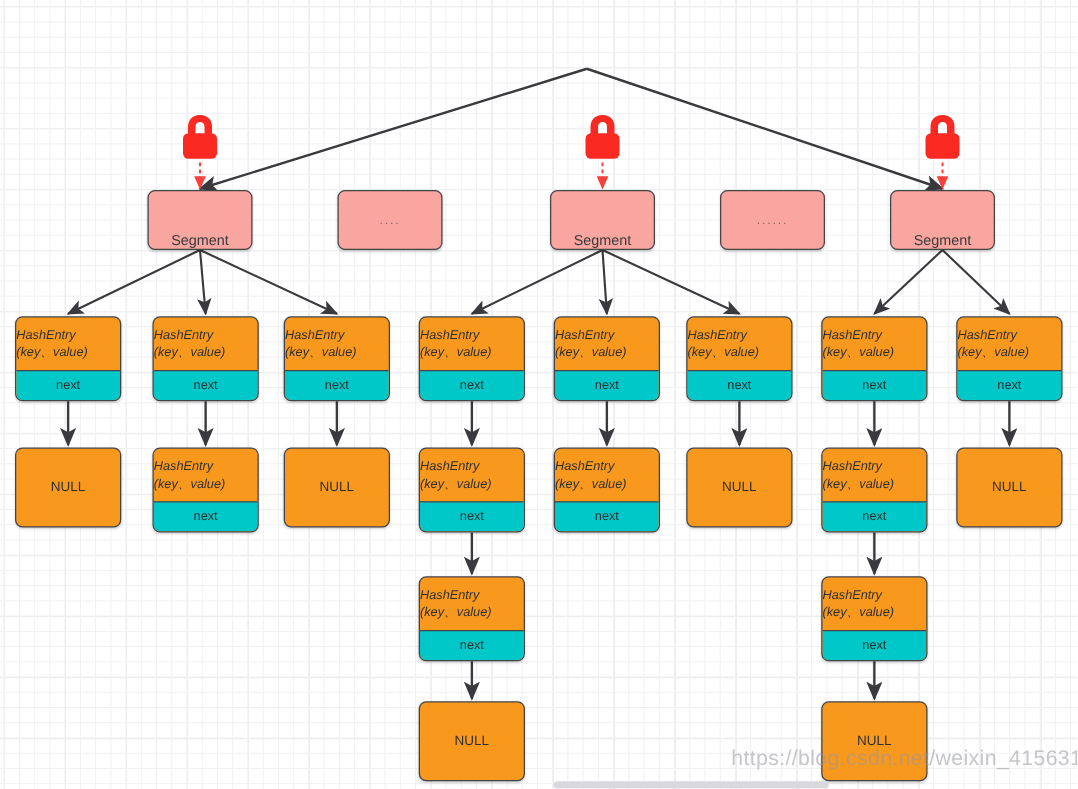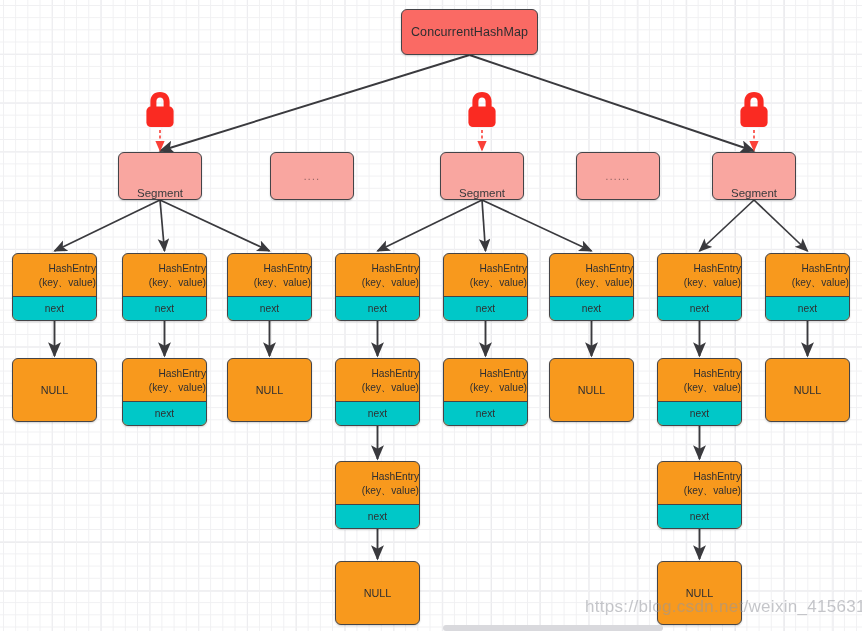--- a/index.html
+++ b/index.html
@@ -60,26 +60,27 @@
     justify-content: center;
     color: #8a5d5d;
     font-size: 10px;
     letter-spacing: 1.4px;
   }
   .entry { background: #f8991d; }
   .entry .entry-top {
     flex: 1 1 auto;
     display: flex;
     flex-direction: column;
-    align-items: flex-end;
+    align-items: flex-start;
     justify-content: center;
     color: #2f2f31;
     font-size: 10.2px;
     line-height: 13.5px;
     padding: 2px 0 1px;
+    font-style: italic;
   }
   .entry .entry-next {
     flex: 0 0 23px;
     background: #00c8c8;
     border-top: 1.6px solid #444448;
     display: flex;
     align-items: center;
     justify-content: center;
     color: #2f2f31;
     font-size: 10.2px;
@@ -159,23 +160,20 @@
         <line x1="699.5" y1="529" x2="699.5" y2="559"></line>
         <line x1="807.5" y1="321" x2="807.5" y2="356"></line>
       </g>
     <g id="edge-lock" stroke="#fa4038" stroke-width="1.6" stroke-dasharray="3 2.6" fill="none" marker-end="url(#arrowRed)">
         <line x1="160" y1="130" x2="160" y2="150"></line>
         <line x1="482" y1="130" x2="482" y2="150"></line>
         <line x1="754" y1="130" x2="754" y2="150"></line>
       </g>
   </svg>
 
-  <div class="node chm" id="root-node" style="left: 401px; top: 9px; width: 137px; height: 46px;">
-    <span>ConcurrentHashMap</span>
-  </div>
 
   <div id="segment-layer">
       <div class="node segment" style="left: 118px; top: 152px; width: 84px; height: 48px;">
         <span>Segment</span>
       </div>
       <div class="node seg-dots" style="left: 270px; top: 152px; width: 84px; height: 48px;">
         <span>....</span>
       </div>
       <div class="node segment" style="left: 440px; top: 152px; width: 84px; height: 48px;">
         <span>Segment</span>

